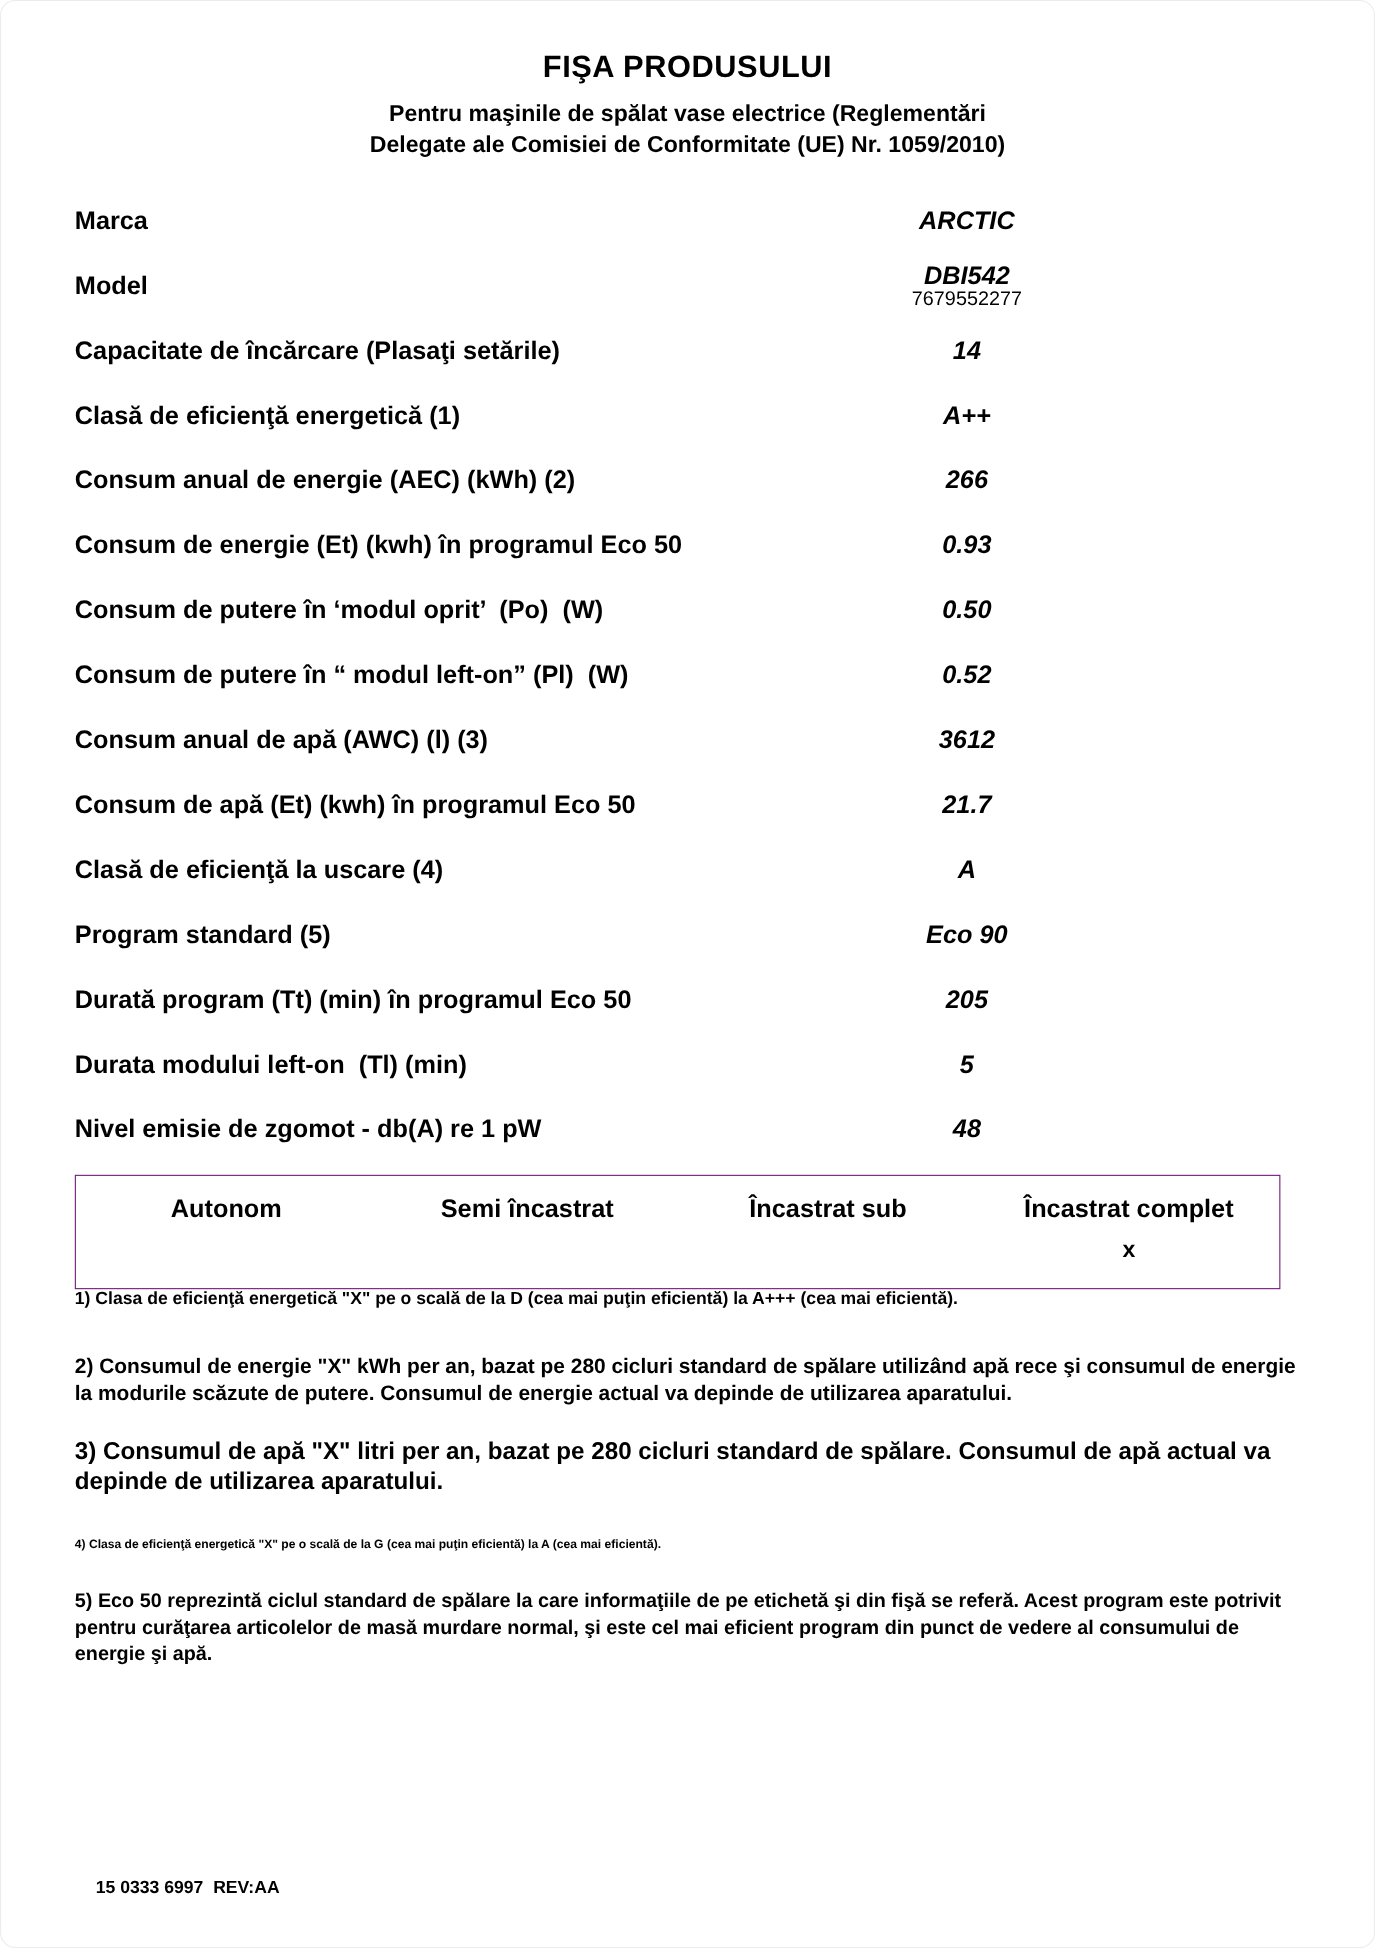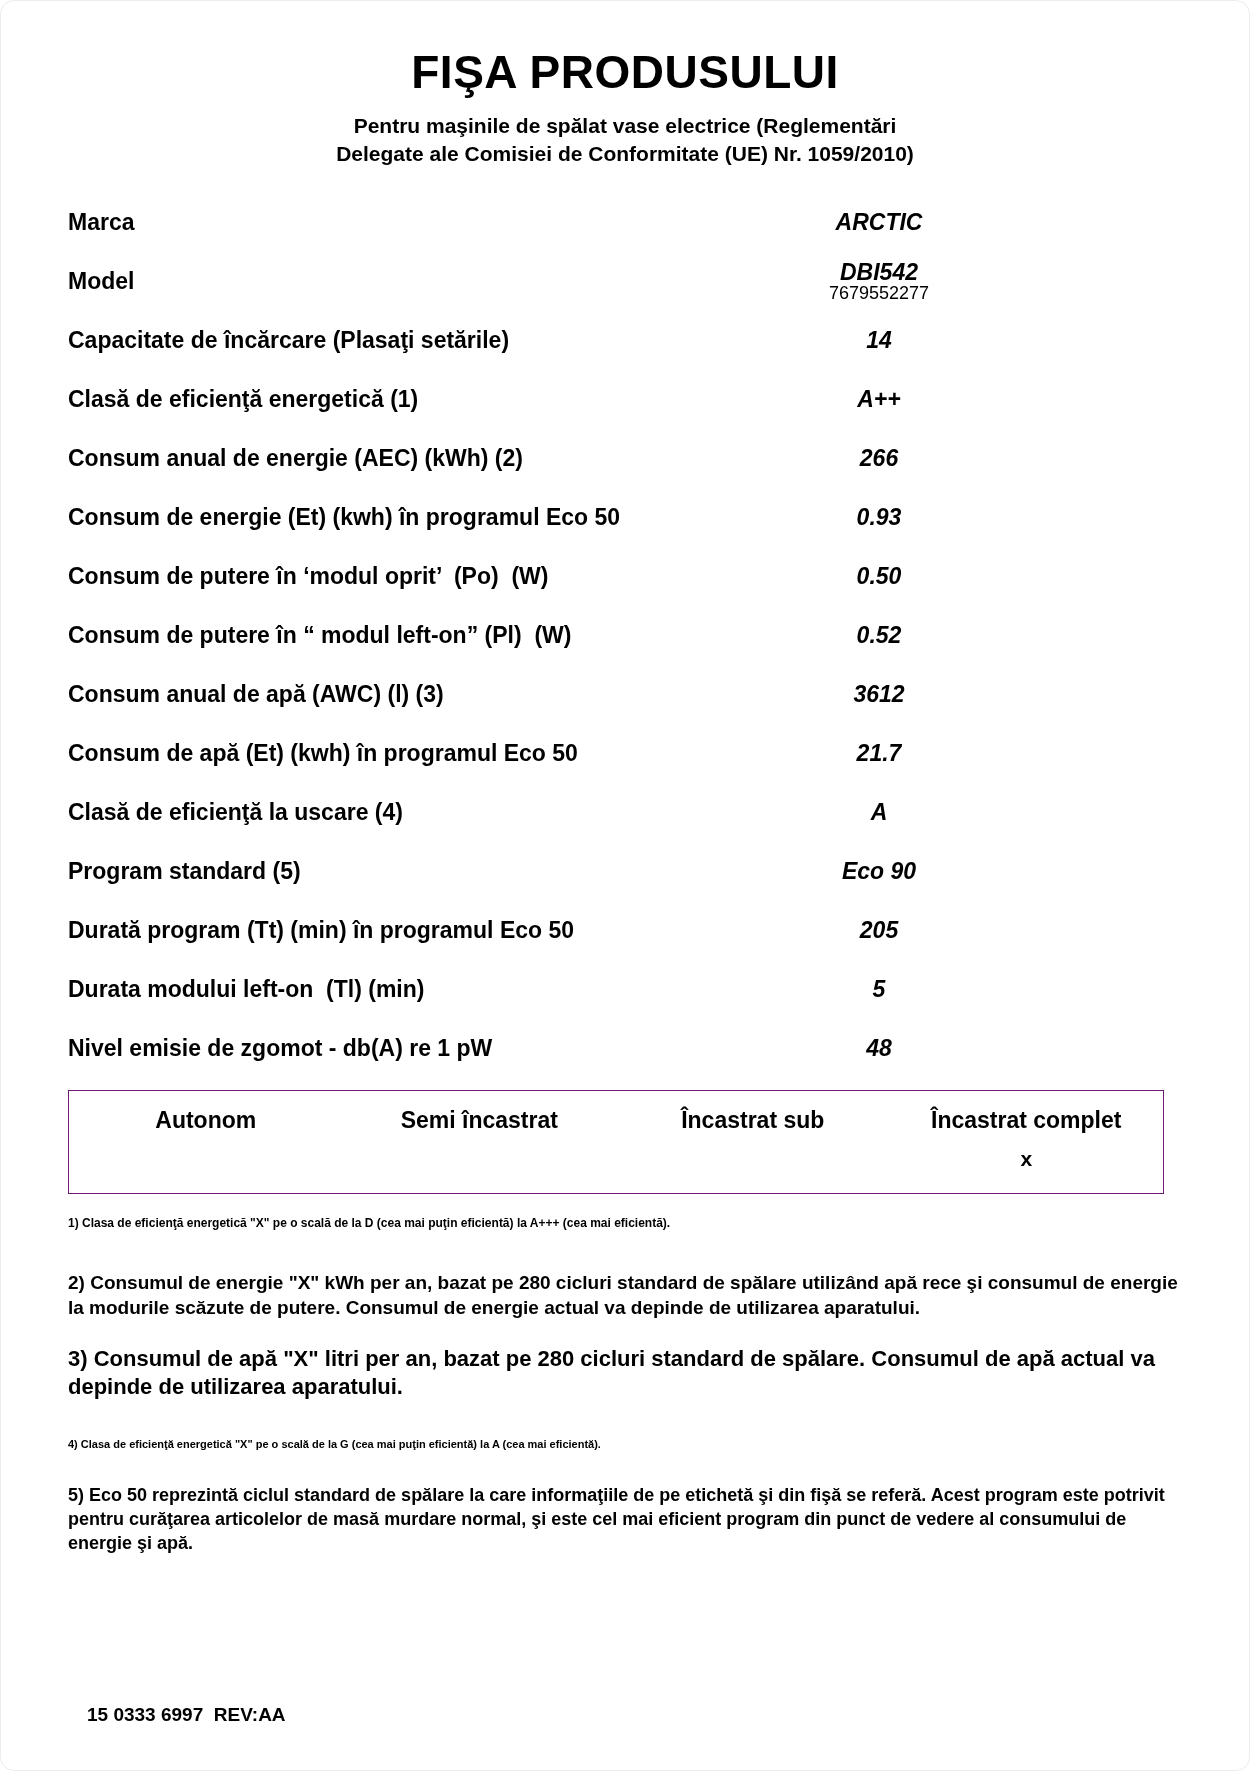--- a/index.html
+++ b/index.html
@@ -9,21 +9,21 @@
     box-sizing: border-box;
     position: relative;
     background: #ffffff;
     border: 1px solid #ececec;
     border-radius: 14px;
     overflow: hidden;
     font-family: "Liberation Sans", sans-serif;
     color: #000000;
   }
   .header { text-align: center; padding-top: 44px; }
-  .title { font-size: 46px; font-weight: bold; letter-spacing: 0.5px; text-align: center; }
+  .title { font-size: 28px; font-weight: bold; letter-spacing: 0.5px; text-align: center; }
   .subtitle { font-size: 21px; font-weight: bold; margin-top: 13px; line-height: 1.35; }
 
   .spec-section { margin-top: 24px; }
   .spec-row { display: flex; align-items: center; height: 59px; padding-left: 67px; }
   .spec-label { flex: 1; font-size: 23px; font-weight: bold; white-space: pre-wrap; }
   .spec-value-col { width: 320px; margin-right: 210px; text-align: center; }
   .spec-value { font-size: 23px; font-weight: bold; font-style: italic; }
   .spec-value-sub { font-size: 18px; font-weight: normal; margin-top: -3px; }
 
   .install-box {
@@ -35,31 +35,31 @@
     border: 1px solid #701a75;
     display: flex;
     padding-top: 16px;
   }
   .install-col { flex: 1; text-align: center; }
   .install-header { font-size: 23px; font-weight: bold; }
   .install-mark { font-size: 21px; font-weight: bold; margin-top: 13px; }
 
   .footnotes { margin-left: 67px; margin-right: 62px; }
   .fn { white-space: pre-wrap; }
-  .fn1 { margin-top: 22px; font-size: 12px; font-weight: bold; }
+  .fn1 { font-size: 16px; font-weight: bold; }
   .fn2 { margin-top: 40px; font-size: 19px; font-weight: bold; line-height: 1.32; }
   .fn3 { margin-top: 25px; font-size: 22px; font-weight: bold; line-height: 1.3; }
   .fn4 { margin-top: 36px; font-size: 11px; font-weight: bold; }
   .fn5 { margin-top: 34px; font-size: 18px; font-weight: bold; line-height: 1.32; }
 
   .footer {
     position: absolute;
     left: 86px;
     bottom: 44px;
-    font-size: 19px;
+    font-size: 16px;
     font-weight: bold;
     white-space: pre-wrap;
   }
 </style>
 </head>
 <body>
 
 <div class="page">
 
   <div class="header">

